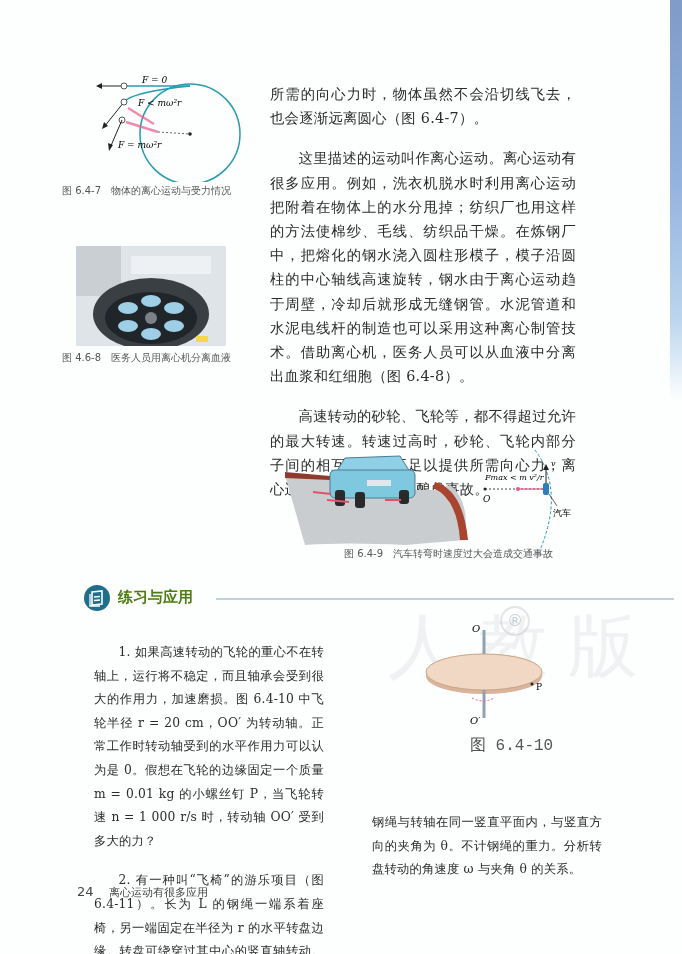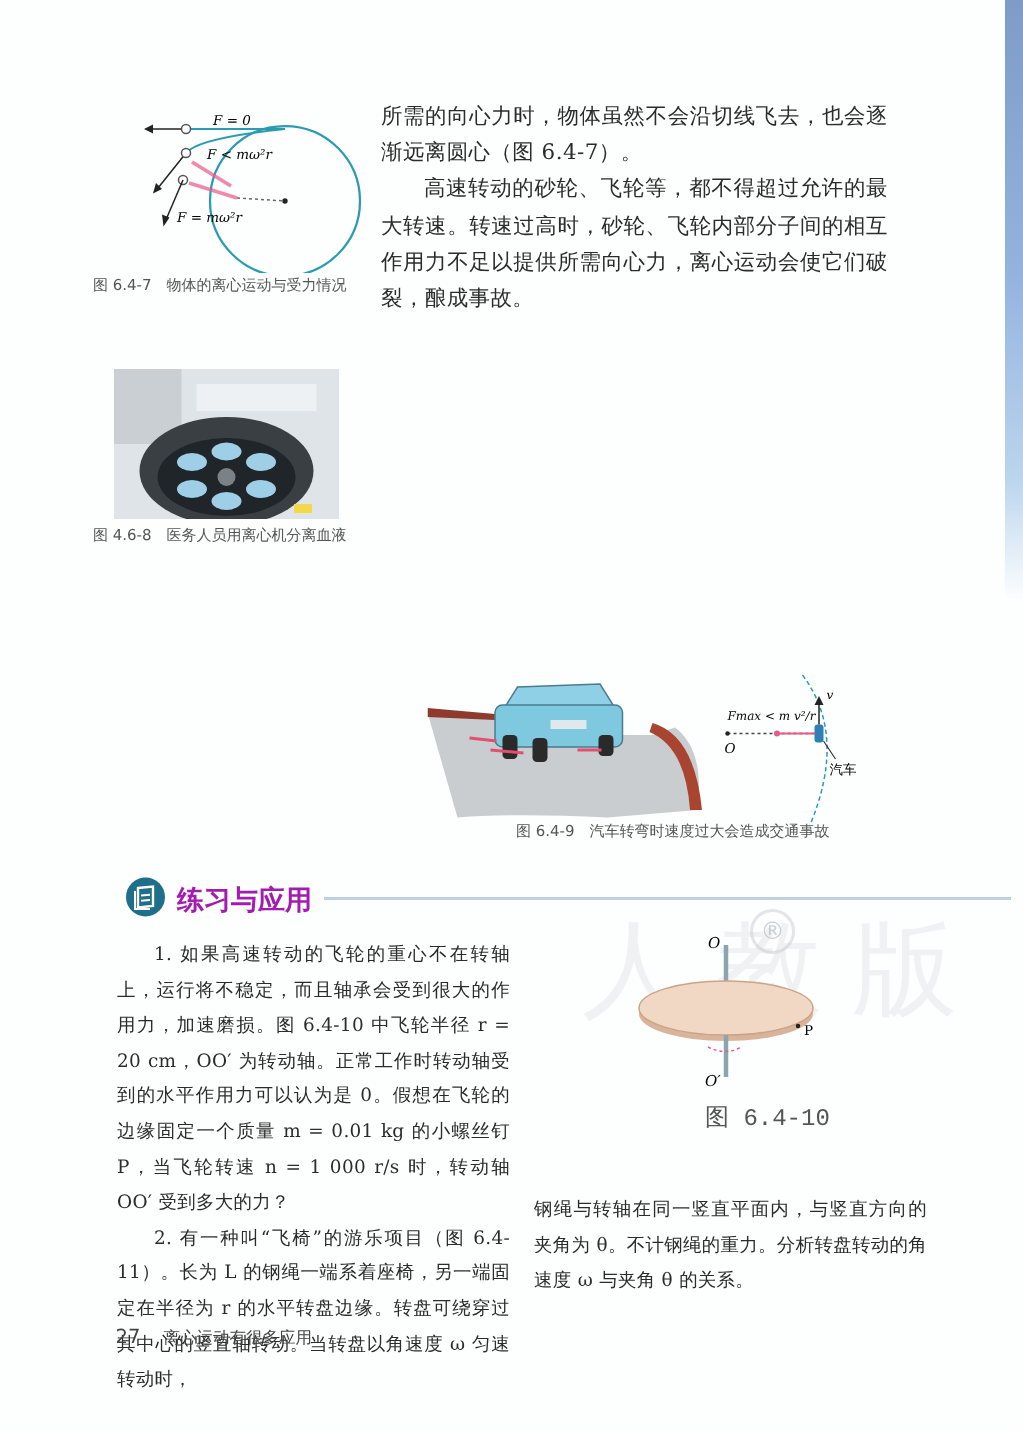--- a/index.html
+++ b/index.html
@@ -18,30 +18,30 @@
   .cap { position: absolute; font-family: "DejaVu Sans", "Liberation Sans", sans-serif; font-size: 10px; color: #555; line-height: 16px; }
   .cap7 { left: 62px; top: 183px; width: 180px; }
   .photo8 {
     position: absolute; left: 76px; top: 246px; width: 150px; height: 100px;
     background: linear-gradient(#e9edf0, #cfd6da); overflow: hidden;
   }
   .cap8 { left: 62px; top: 350px; width: 180px; }
 
   
   .main { position: absolute; left: 254px; top: 66px; width: 338px; }
-  .p { font-size: 14.3px; line-height: 24.2px; margin: 0; text-align: justify; letter-spacing: 0.3px; }
+  .p { font-size: 14.3px; line-height: 24.2px; margin: 16px; text-align: justify; letter-spacing: 0.3px; }
   .p.ind { text-indent: 2em; }
 
   .fig9 { position: absolute; left: 285px; top: 450px; width: 310px; height: 100px; }
   .cap9 { position: absolute; left: 320px; top: 547px; width: 300px; font-family: "DejaVu Sans", "Liberation Sans", sans-serif; font-size: 10px; color: #555; padding-left: 24px; }
 
   
   .section { position: absolute; left: 84px; top: 585px; width: 590px; height: 28px; }
   .sec-icon { position: absolute; left: 0; top: 0; width: 26px; height: 26px; border-radius: 50%; background: #1f6f8b; }
-  .sec-title { position: absolute; left: 34px; top: 3px; font-family: "DejaVu Sans", "Liberation Sans", sans-serif; font-weight: bold; font-size: 18px; color: #a21caf; }
+  .sec-title { position: absolute; left: 34px; top: 3px; font-family: "DejaVu Sans", "Liberation Sans", sans-serif; font-weight: bold; font-size: 15px; color: #4d7c0f; }
   .sec-line { position: absolute; left: 132px; top: 13px; right: 0; height: 2px; background: #bcd3df; }
   .watermark { position: absolute; left: 360px; top: 600px; font-size: 70px; color: rgba(200,205,210,0.25); font-family: "DejaVu Serif", serif; letter-spacing: 20px; margin-left: 28px; }
   .reg { position: absolute; left: 500px; top: 606px; width: 26px; height: 26px; border: 2px solid rgba(200,205,210,0.5); border-radius: 50%; color: rgba(180,188,195,0.7); font-size: 16px; text-align: center; line-height: 26px; font-family: "DejaVu Sans", sans-serif; }
 
   .ex { position: absolute; left: 78px; top: 625px; width: 262px; }
   .ex .p { font-size: 12.3px; line-height: 23.6px; letter-spacing: 0.2px; }
   .ex-right { position: absolute; left: 356px; top: 795px; width: 262px; }
   .ex-right .p { font-size: 12.3px; line-height: 23.6px; letter-spacing: 0.2px; }
 
   .fig10 { position: absolute; left: 420px; top: 618px; width: 140px; height: 110px; }
@@ -96,20 +96,21 @@
       <ellipse cx="52" cy="62" rx="10" ry="6"></ellipse>
     </g>
     <circle cx="75" cy="72" r="6" fill="#7a8288"></circle>
     <rect x="120" y="90" width="12" height="6" fill="#f3d84a"></rect>
   </svg>
 </div>
 <div class="cap cap8">图 4.6-8　医务人员用离心机分离血液</div>
 
 <div class="main">
   <p class="p">所需的向心力时，物体虽然不会沿切线飞去，也会逐渐远离圆心（图 6.4-7）。</p>
+  <p class="p ind">这里描述的运动叫作离心运动。离心运动有很多应用。例如，洗衣机脱水时利用离心运动把附着在物体上的水分甩掉；纺织厂也用这样的方法使棉纱、毛线、纺织品干燥。在炼钢厂中，把熔化的钢水浇入圆柱形模子，模子沿圆柱的中心轴线高速旋转，钢水由于离心运动趋于周壁，冷却后就形成无缝钢管。水泥管道和水泥电线杆的制造也可以采用这种离心制管技术。借助离心机，医务人员可以从血液中分离出血浆和红细胞（图 6.4-8）。</p>
   <p class="p ind">高速转动的砂轮、飞轮等，都不得超过允许的最大转速。转速过高时，砂轮、飞轮内部分子间的相互作用力不足以提供所需向心力，离心运动会使它们破裂，酿成事故。</p>
 </div>
 
 <div class="fig9">
   <svg width="310" height="100" viewBox="0 0 310 100">
     <path d="M0 25 L50 28 L60 40 L150 40 L165 35 Q185 50 180 90 L120 95 Q60 92 20 95 Z" fill="#c9cdd0"></path>
     <path d="M0 22 L45 26 L45 30 L0 28 Z" fill="#8e3b2d"></path>
     <path d="M150 32 Q178 40 183 90 L175 90 Q172 48 148 38 Z" fill="#a8442f"></path>
     <path d="M60 8 L115 6 L125 22 L50 24 Z" fill="#8fd0e6" stroke="#4a7c90"></path>
     <rect x="45" y="20" width="85" height="28" rx="5" fill="#7ec8e0" stroke="#4a7c90"></rect>
@@ -170,15 +171,15 @@
     <text x="116" y="72" font-size="9" font-family="DejaVu Serif, serif">P</text>
   </svg>
 </div>
 <div class="cap10">图 6.4-10</div>
 
 <div class="ex-right">
   <p class="p">钢绳与转轴在同一竖直平面内，与竖直方向的夹角为 θ。不计钢绳的重力。分析转盘转动的角速度 ω 与夹角 θ 的关系。</p>
 </div>
 
 <div class="footer">
-  <span class="num">27</span>
+  <span class="num">24</span>
   <span>离心运动有很多应用</span>
 </div>
 
 </body></html>

